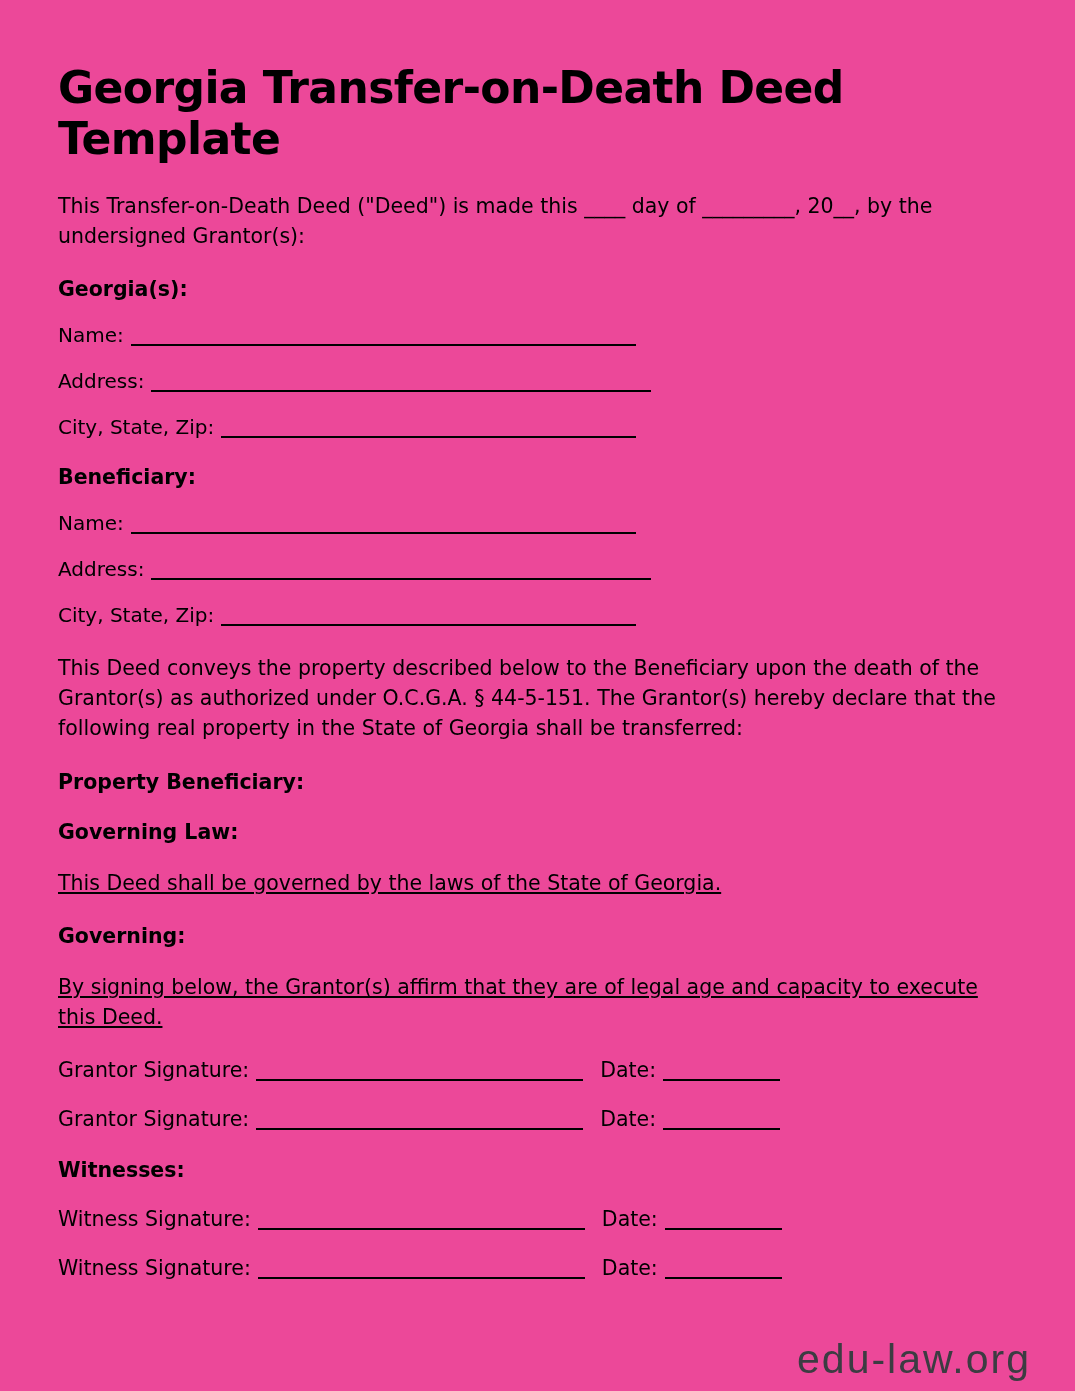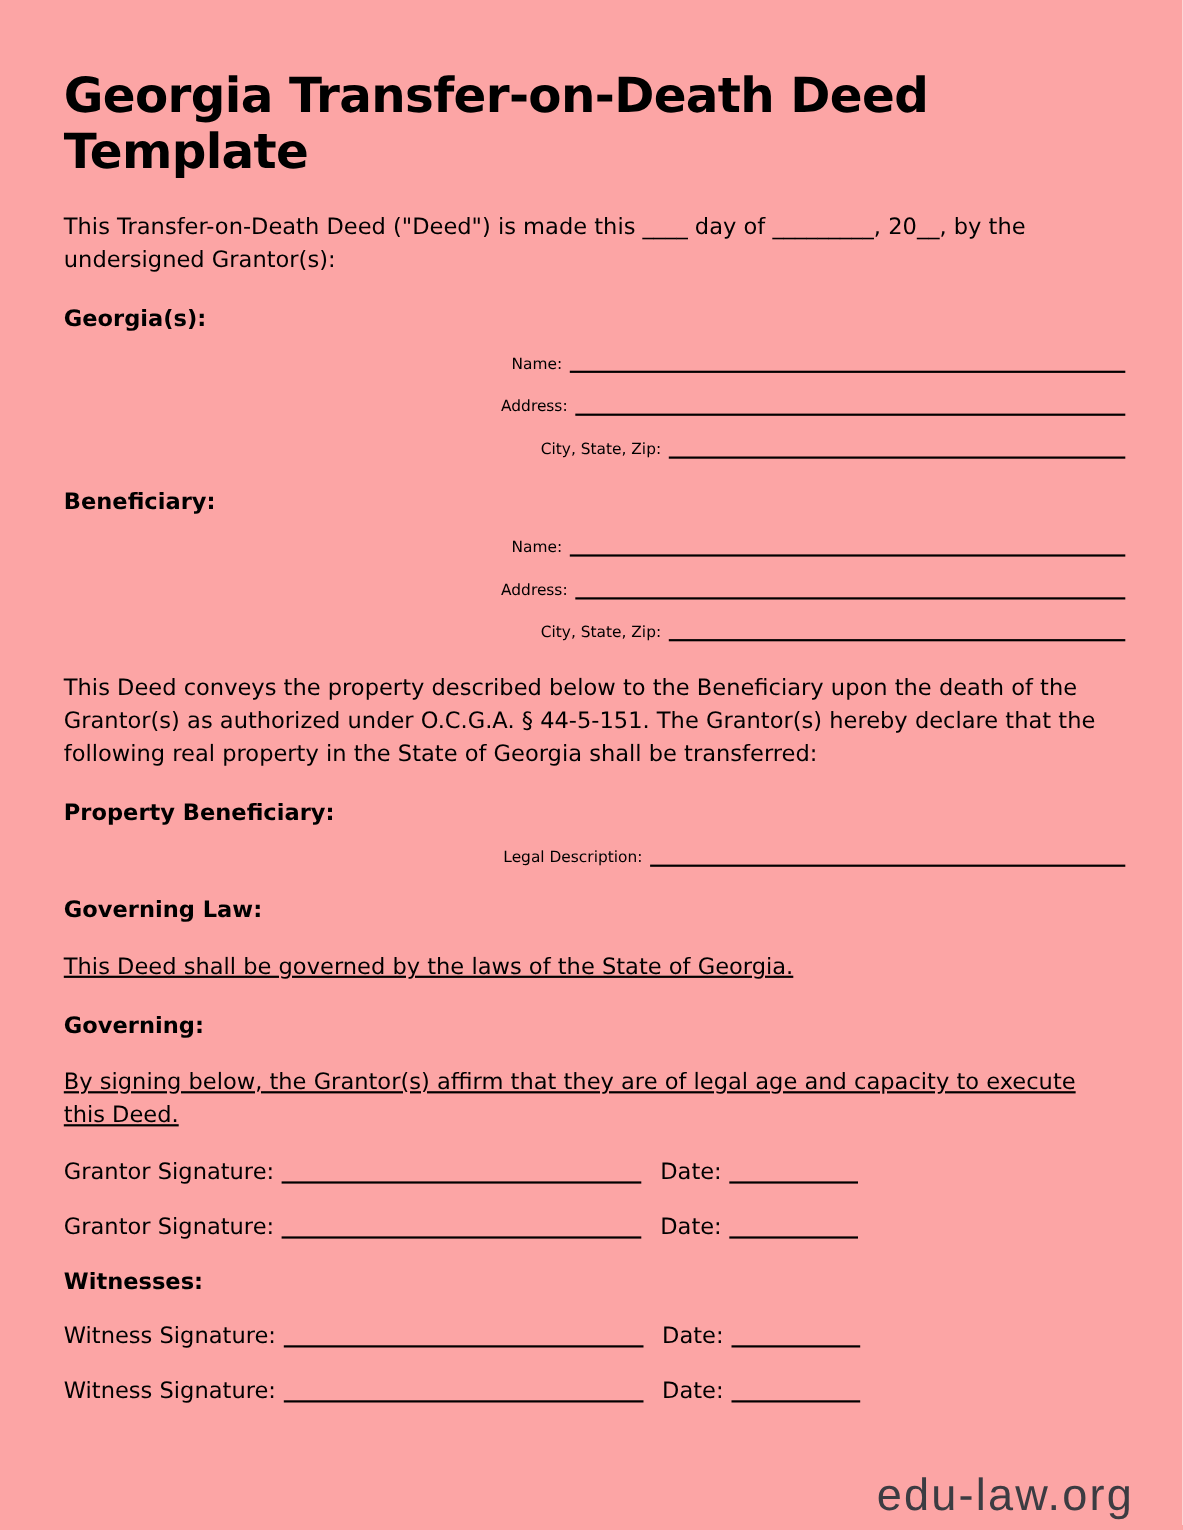--- a/index.html
+++ b/index.html
@@ -14,21 +14,21 @@
     color: #000000;
     position: relative;
     overflow: hidden;
   }
   .page {
     position: absolute;
     left: 0;
     top: 0;
     width: 1075px;
     height: 1391px;
-    background: #fca5a5;
+    background: #ec4899;
     box-sizing: border-box;
     padding: 56px 52px 0 58px;
   }
   .doc-title {
     font-family: "DejaVu Sans", sans-serif;
     font-weight: bold;
     font-size: 44px;
     line-height: 1.17;
     letter-spacing: -0.6px;
     margin: 0;
@@ -44,25 +44,24 @@
   .para.tight {
     margin-top: 25px;
     text-decoration: underline;
   }
   .section-head {
     font-size: 20.5px;
     font-weight: bold;
     margin: 26px 0 0 0;
   }
   .field-row {
-    font-size: 14px;
+    font-size: 20px;
     line-height: 1.2;
     margin: 22px 0 0 0;
     white-space: nowrap;
-    text-align: right;
   }
   .field-row .label {
     display: inline;
   }
   .rule {
     display: inline-block;
     border-bottom: 2.2px solid #000000;
     vertical-align: -4px;
     margin-left: 7px;
     height: 1px;
@@ -128,23 +127,20 @@
 
   <div class="field-row">
     <span class="label">City, State, Zip:</span><span class="rule r-citystatezip"></span>
   </div>
 
   <p class="para">This Deed conveys the property described below to the Beneficiary upon the death of the Grantor(s) as authorized under O.C.G.A. § 44-5-151. The Grantor(s) hereby declare that the following real property in the State of Georgia shall be transferred:</p>
 
   <div class="section-head">Property Beneficiary:</div>
 
 
-  <div class="field-row">
-    <span class="label">Legal Description:</span><span class="rule r-legaldesc"></span>
-  </div>
 
   <div class="section-head">Governing Law:</div>
 
   <p class="para tight">This Deed shall be governed by the laws of the State of Georgia.</p>
 
   <div class="section-head">Governing:</div>
 
   <p class="para tight">By signing below, the Grantor(s) affirm that they are of legal age and capacity to execute this Deed.</p>
 
   <div class="sig-row">

